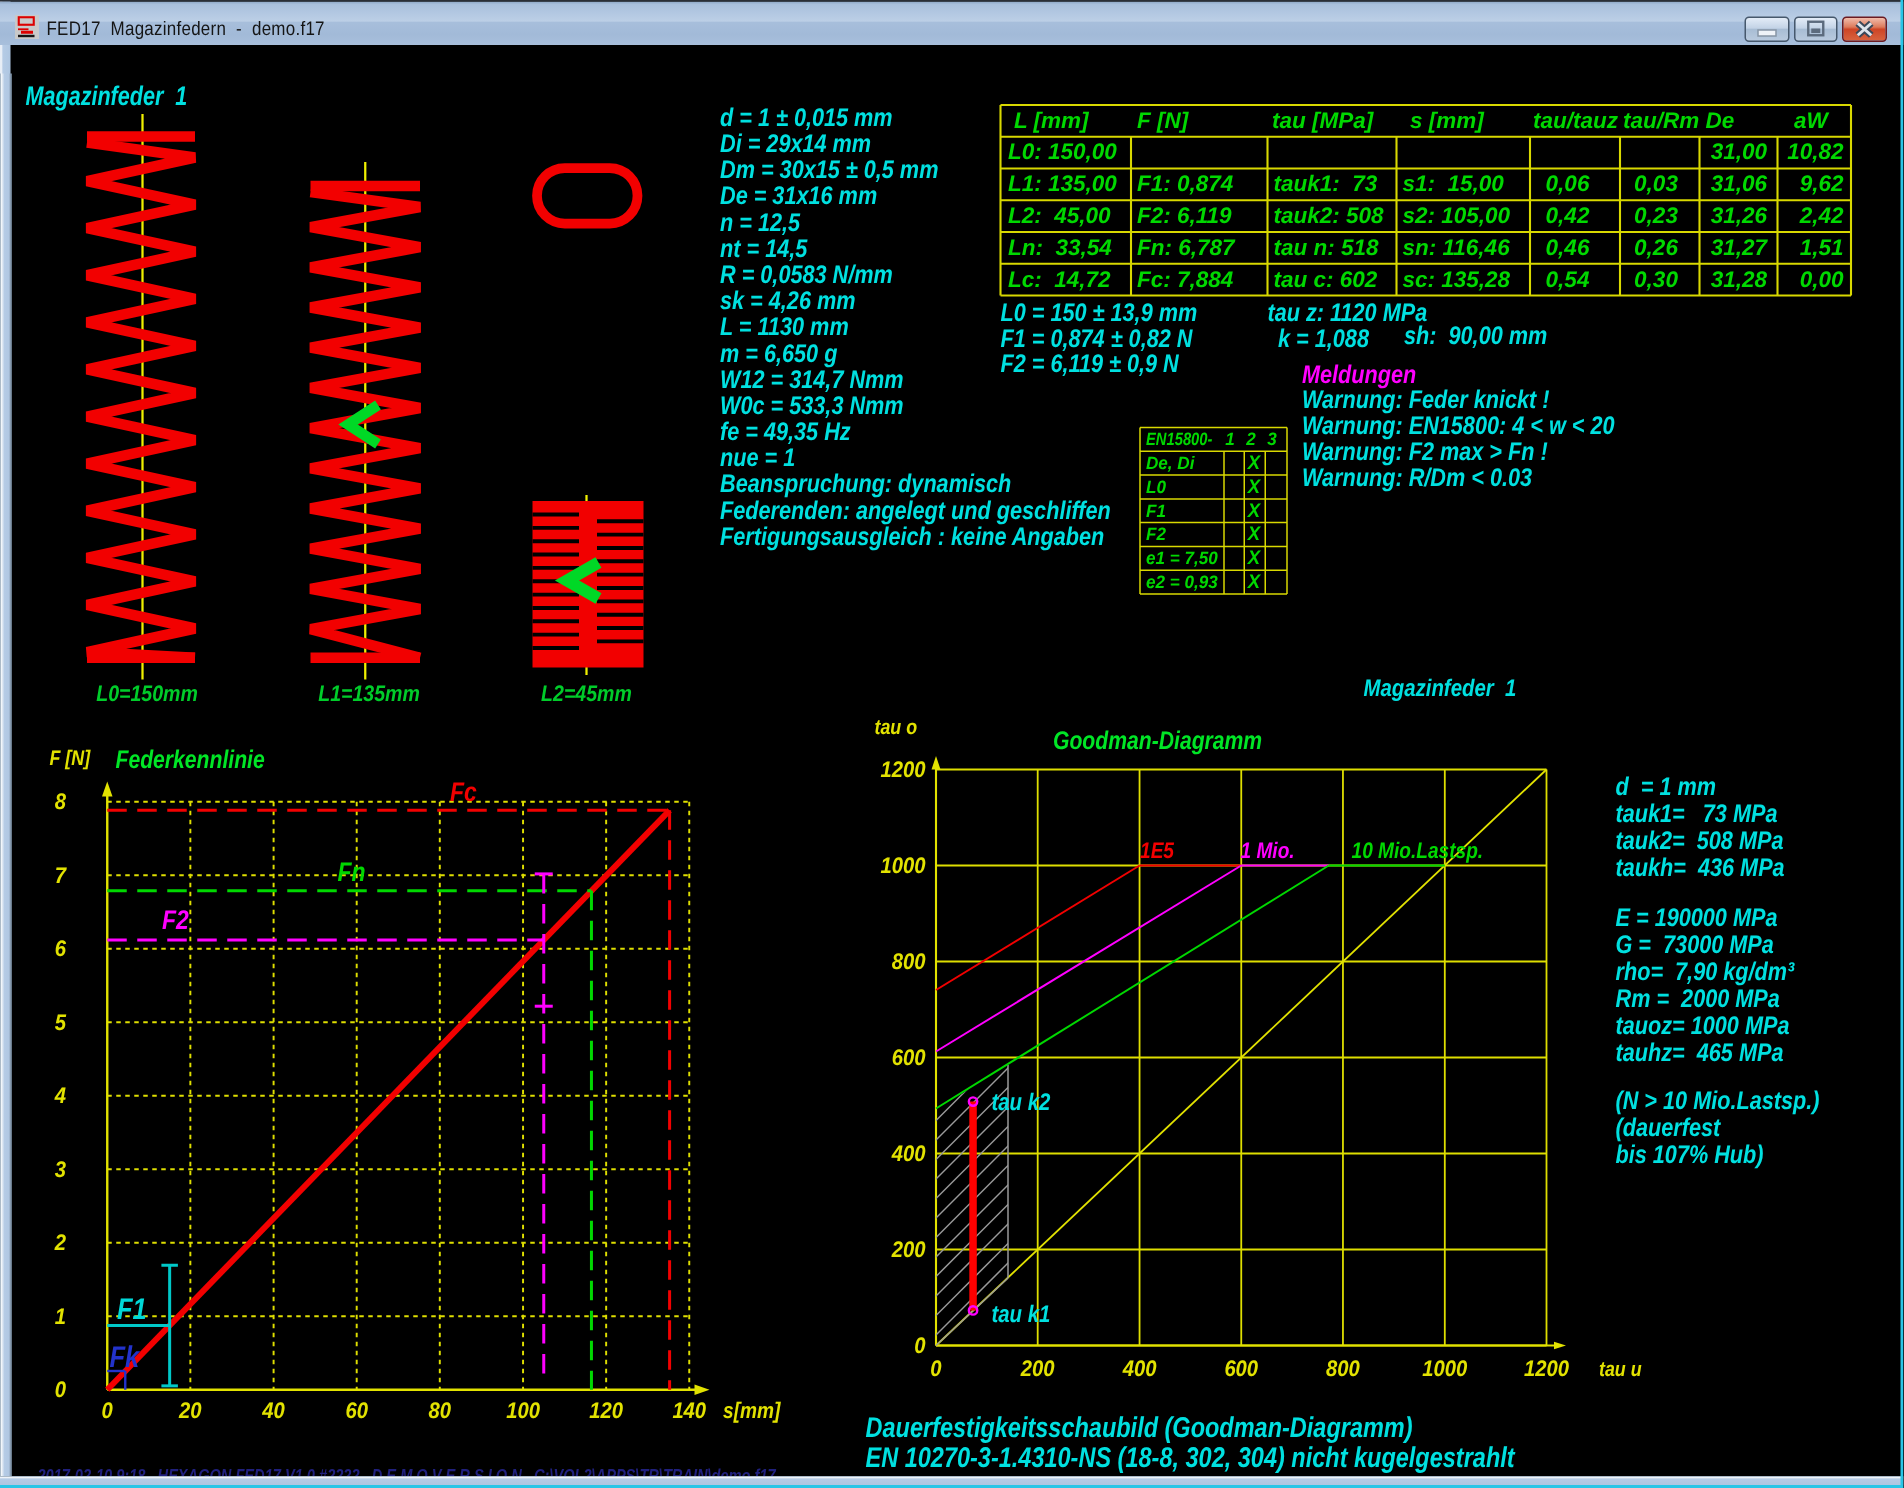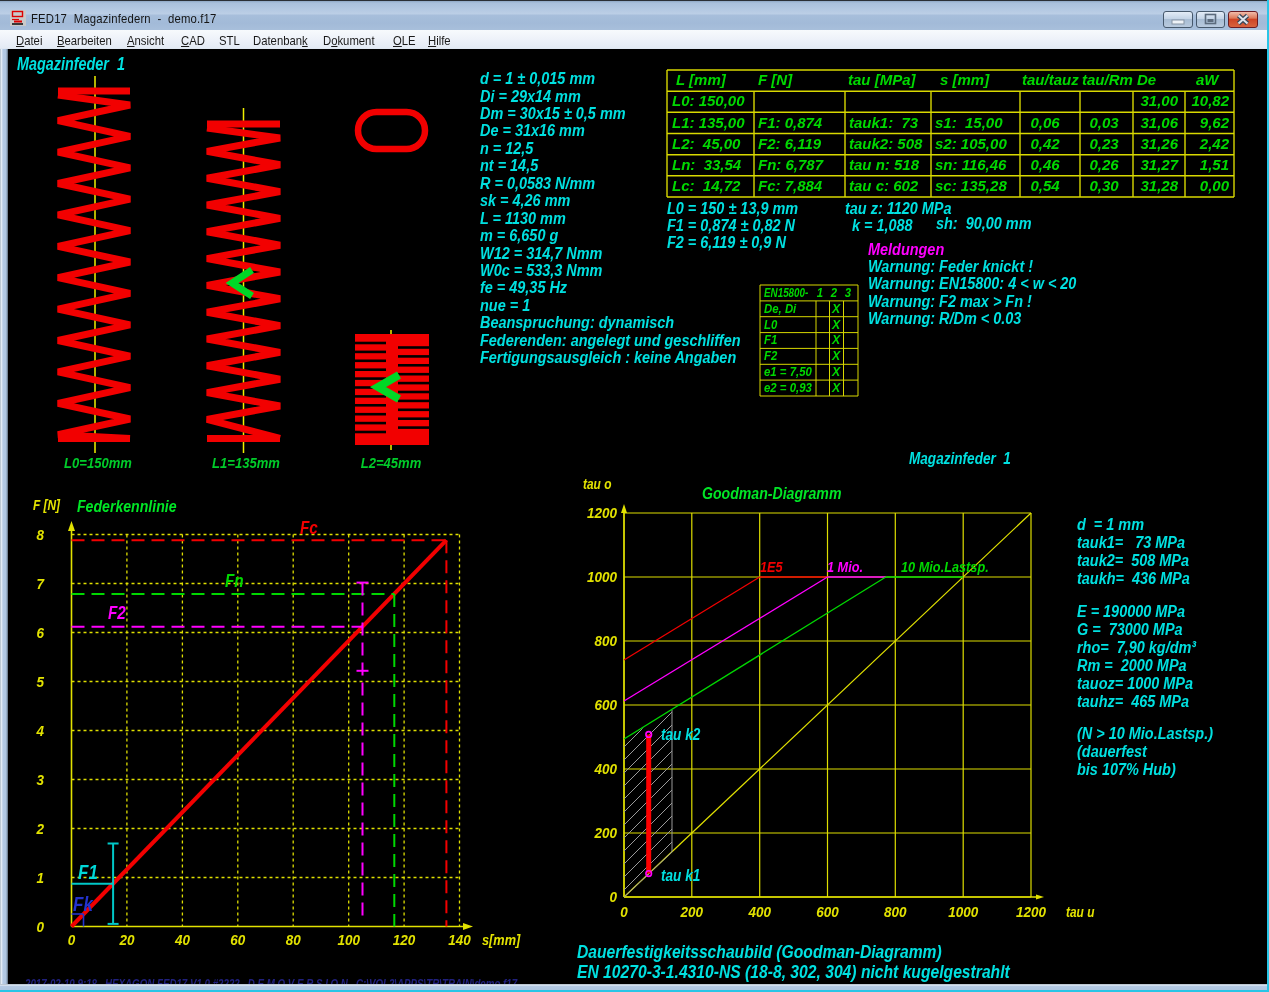--- a/index.html
+++ b/index.html
@@ -356,28 +356,17 @@
           <rect x="10.5" y="7" width="6" height="3" fill="#5c6b7d"></rect>
         </svg>
     </div>
     <div class="btn" style="left:1228px;width:30px;background:linear-gradient(#f1bcab 0%,#dd7b5c 40%,#ce4526 50%,#d8633f 100%);border:1px solid #6b1b22;">
       <svg width="28" height="15">
           <path d="M 9.5 3.5 L 18.5 11.5 M 18.5 3.5 L 9.5 11.5" stroke="#3c4859" stroke-width="4.6" fill="none"></path>
           <path d="M 9.5 3.5 L 18.5 11.5 M 18.5 3.5 L 9.5 11.5" stroke="#dde3eb" stroke-width="2" fill="none"></path>
         </svg>
     </div>
   </div>
-  <div id="menubar">
-    <span style="left:16px"><u>D</u>atei</span>
-    <span style="left:57px"><u>B</u>earbeiten</span>
-    <span style="left:127px"><u>A</u>nsicht</span>
-    <span style="left:181px"><u>C</u>AD</span>
-    <span style="left:219px">STL</span>
-    <span style="left:253px">Datenban<u>k</u></span>
-    <span style="left:323px">D<u>o</u>kument</span>
-    <span style="left:393px"><u>O</u>LE</span>
-    <span style="left:428px"><u>H</u>ilfe</span>
-  </div>
   <div class="brd" id="brdL"></div>
   <div id="brdR"></div>
   <div id="brdB"></div>
   <div id="edgeR"></div>
   <div id="edgeB"></div>
 </div>
 </body></html>

